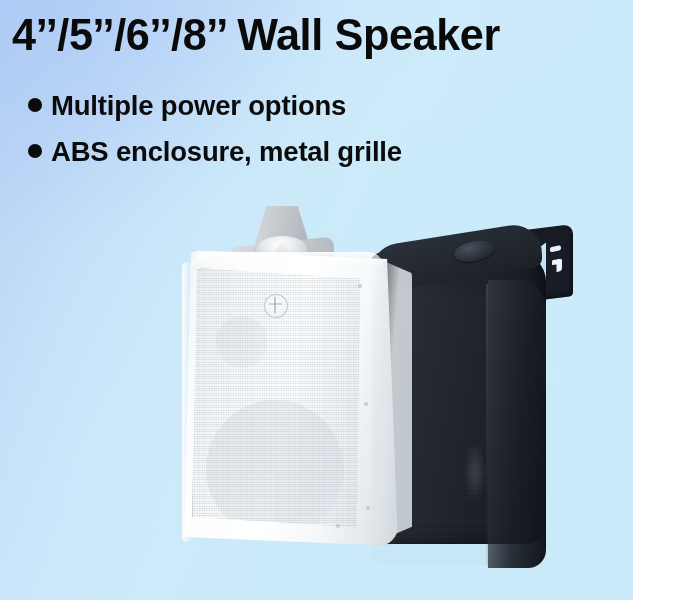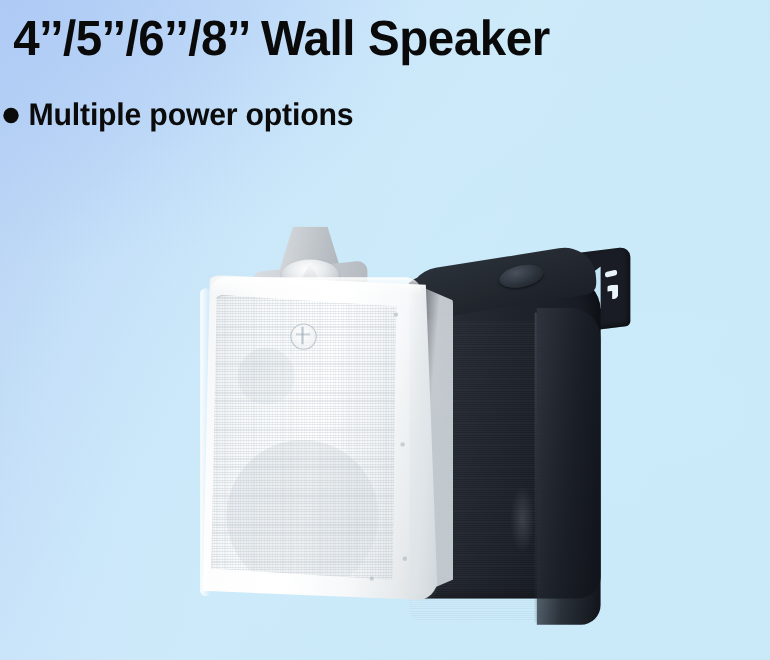--- a/index.html
+++ b/index.html
@@ -3,21 +3,21 @@
 <meta charset="utf-8">
 <title>Wall Speaker Product Banner</title>
 <style>
   html, body {
     margin: 0;
     padding: 0;
     background: #ffffff;
   }
   #banner {
     position: relative;
-    width: 700px;
+    width: 633px;
     height: 600px;
     overflow: hidden;
     font-family: "Liberation Sans", "DejaVu Sans", sans-serif;
     
     background:
       linear-gradient(118deg,
         #b4cef4 0%,
         #bcd6f5 11%,
         #c4def8 22%,
         #cbe6fa 34%,
@@ -51,21 +51,21 @@
     line-height: 52px;
     font-weight: 700;
     letter-spacing: -0.4px;
     color: #0a0a0a;
     white-space: nowrap;
     transform: scaleX(0.96);
     transform-origin: left center;
   }
   #bullets {
     position: absolute;
-    left: 3px;
+    left: 28px;
     top: 82px;
     margin: 0;
     padding: 0;
     list-style: none;
   }
   #bullets li {
     display: flex;
     align-items: center;
     height: 46px;
     font-size: 28.5px;
@@ -467,16 +467,20 @@
 
   </div>
 
   <div id="text-block">
     <h1 id="headline">4’’/5’’/6’’/8’’ Wall Speaker</h1>
     <ul id="bullets">
       <li>
         <span class="dot"></span>
         <span class="btxt">Multiple power options</span>
       </li>
+      <li>
+        <span class="dot"></span>
+        <span class="btxt">ABS enclosure, metal grille</span>
+      </li>
     </ul>
   </div>
 
 </div>
 
 </body></html>

